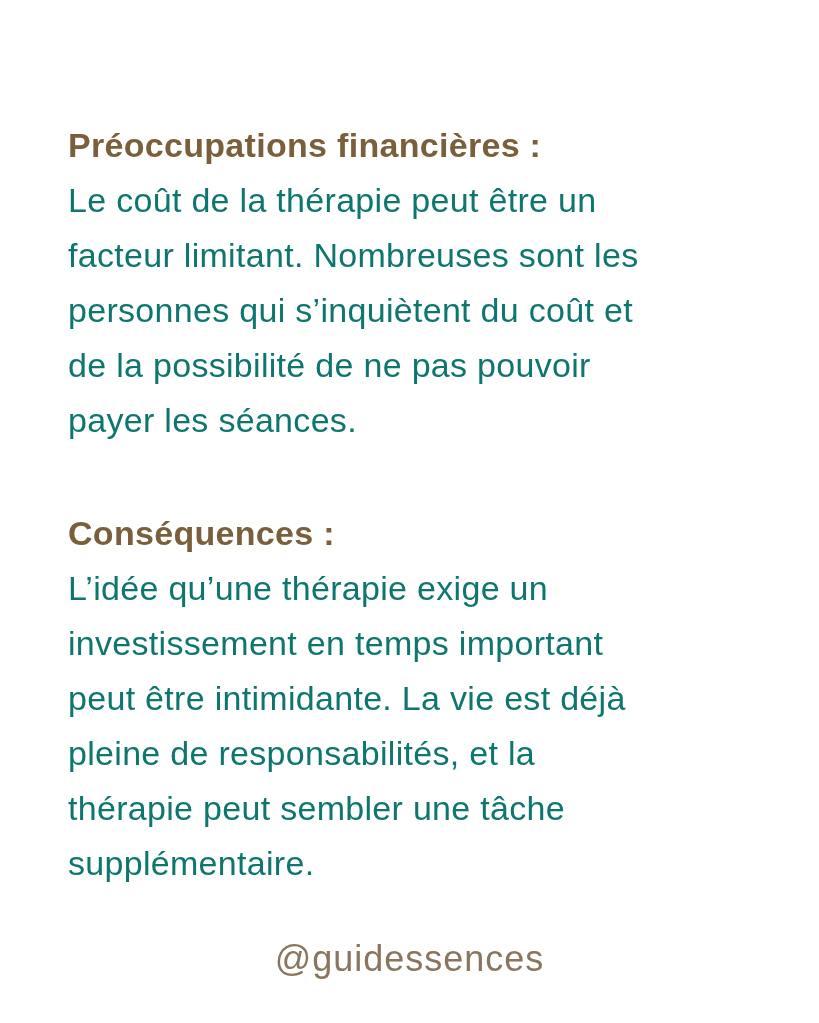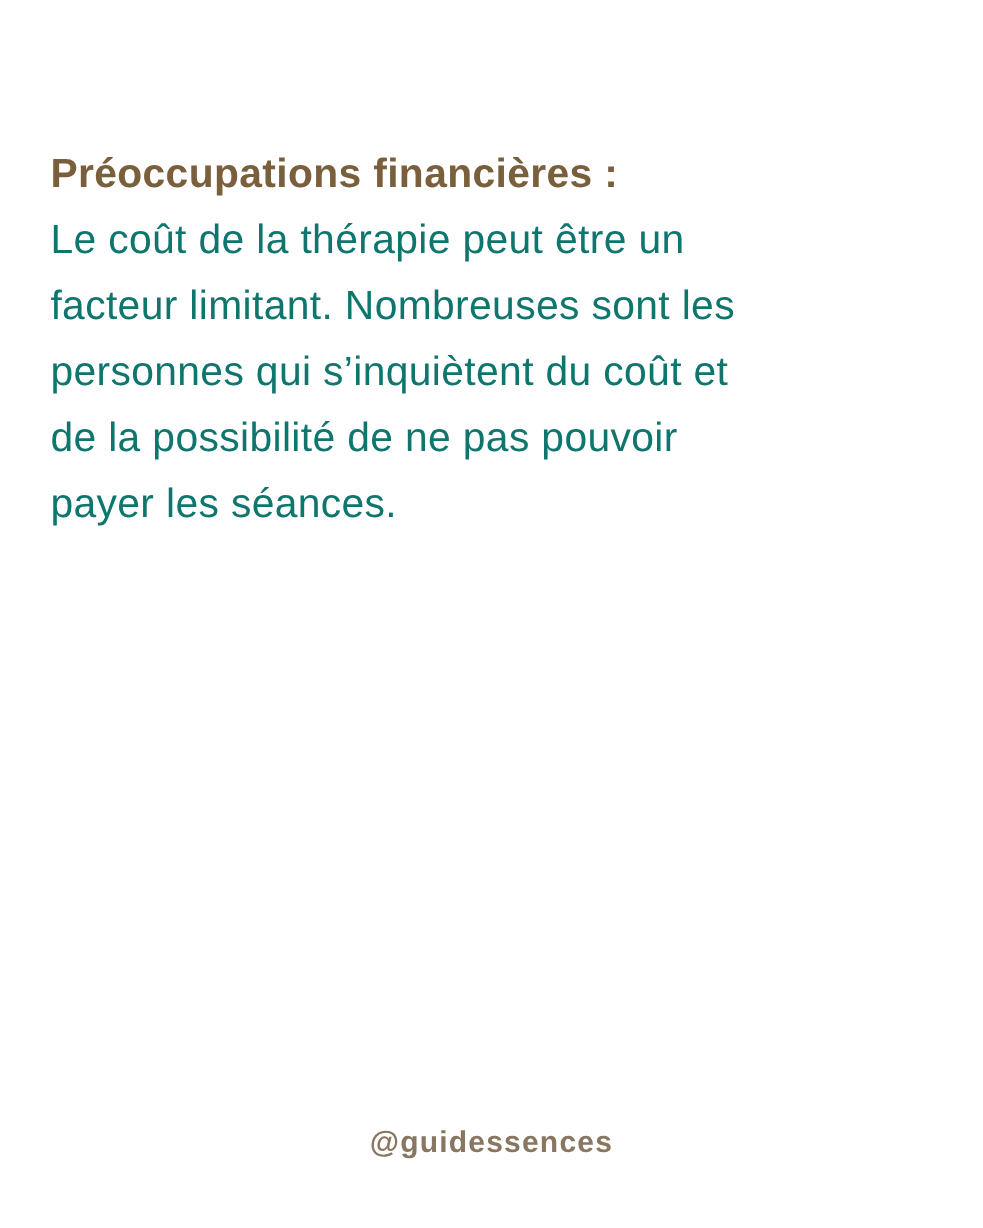--- a/index.html
+++ b/index.html
@@ -10,21 +10,21 @@
   body {
     width: 819px;
     height: 1023px;
     overflow: hidden;
     font-family: "Liberation Sans", sans-serif;
   }
   .card {
     box-sizing: border-box;
     width: 819px;
     height: 771px;
-    padding: 118px 50px 0 42px;
+    padding: 118px 50px 0 68px;
     background: #ffffff;
     position: relative;
   }
   .text-section {
     margin: 0;
   }
   .text-section + .text-section {
     margin-top: 58px;
   }
   .section-heading {
@@ -43,36 +43,45 @@
     line-height: 55px;
     letter-spacing: 0.3px;
     white-space: pre-line;
   }
   .footer-handle {
     position: absolute;
     left: 0;
     right: 0;
     top: 938px;
     text-align: center;
-    font-size: 25px;
-    font-weight: 700;
+    font-size: 36px;
+    font-weight: 400;
     color: #887660;
     letter-spacing: 1px;
   }
 </style>
 </head>
 <body>
 
 <div class="card">
 
   <section class="text-section">
     <h2 class="section-heading">Préoccupations financières :</h2>
     <p class="section-body">Le coût de la thérapie peut être un
 facteur limitant. Nombreuses sont les
 personnes qui s’inquiètent du coût et
 de la possibilité de ne pas pouvoir
 payer les séances.</p>
   </section>
 
+  <section class="text-section">
+    <h2 class="section-heading">Conséquences :</h2>
+    <p class="section-body">L’idée qu’une thérapie exige un
+investissement en temps important
+peut être intimidante. La vie est déjà
+pleine de responsabilités, et la
+thérapie peut sembler une tâche
+supplémentaire.</p>
+  </section>
 
   <div class="footer-handle">@guidessences</div>
 
 </div>
 
 </body></html>

